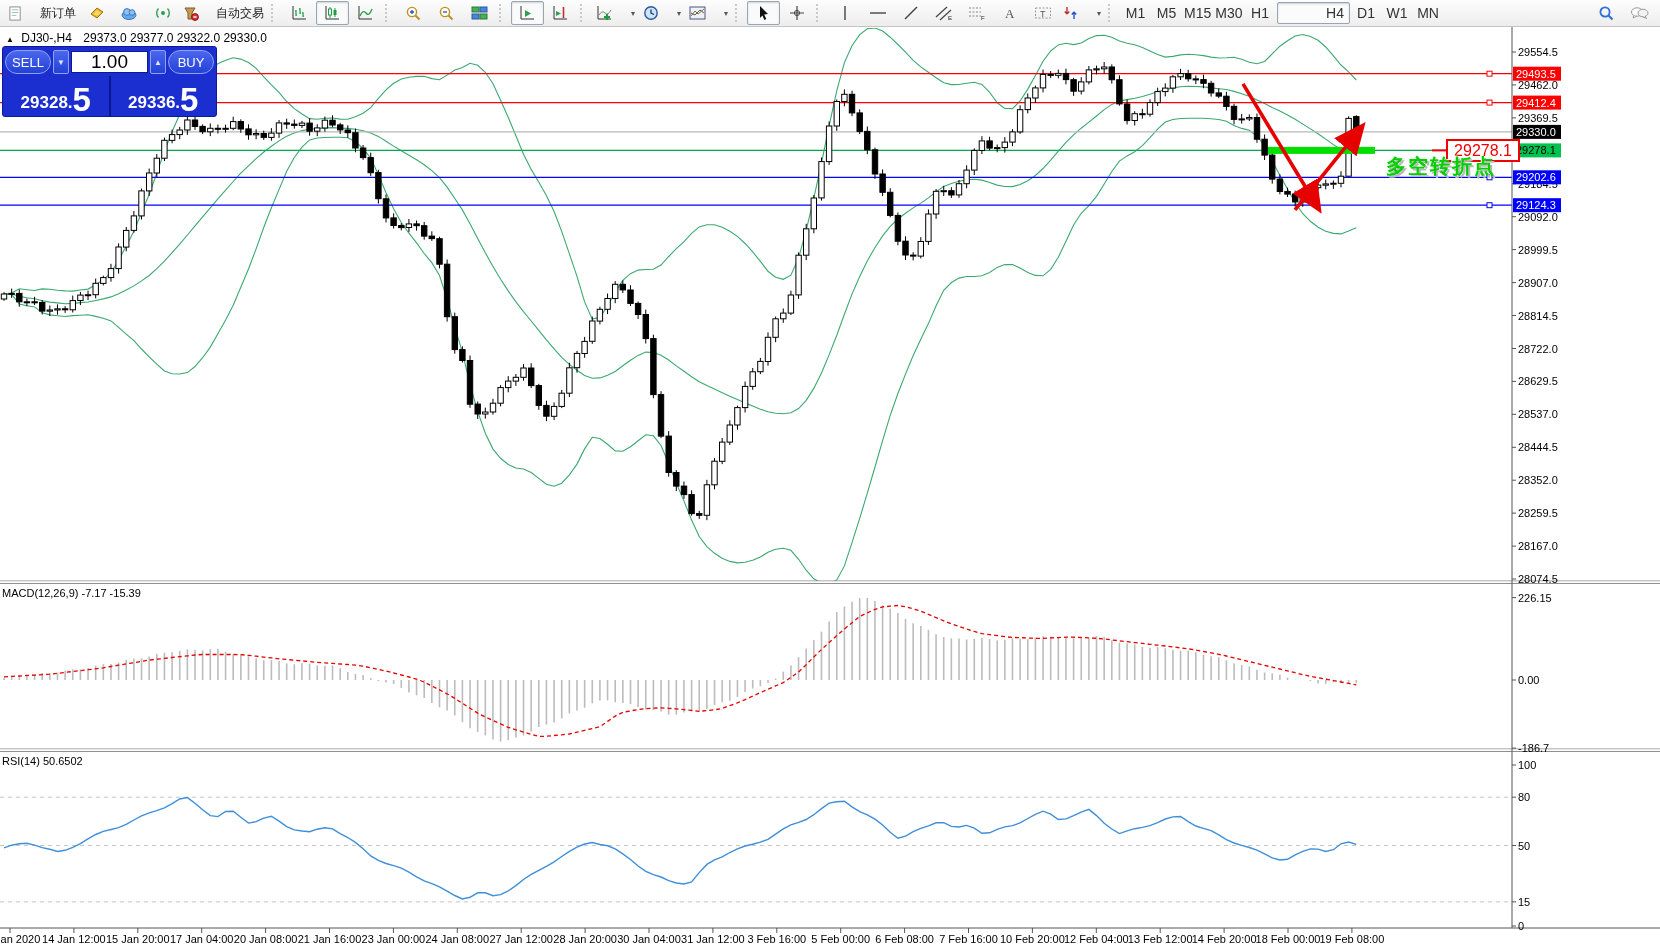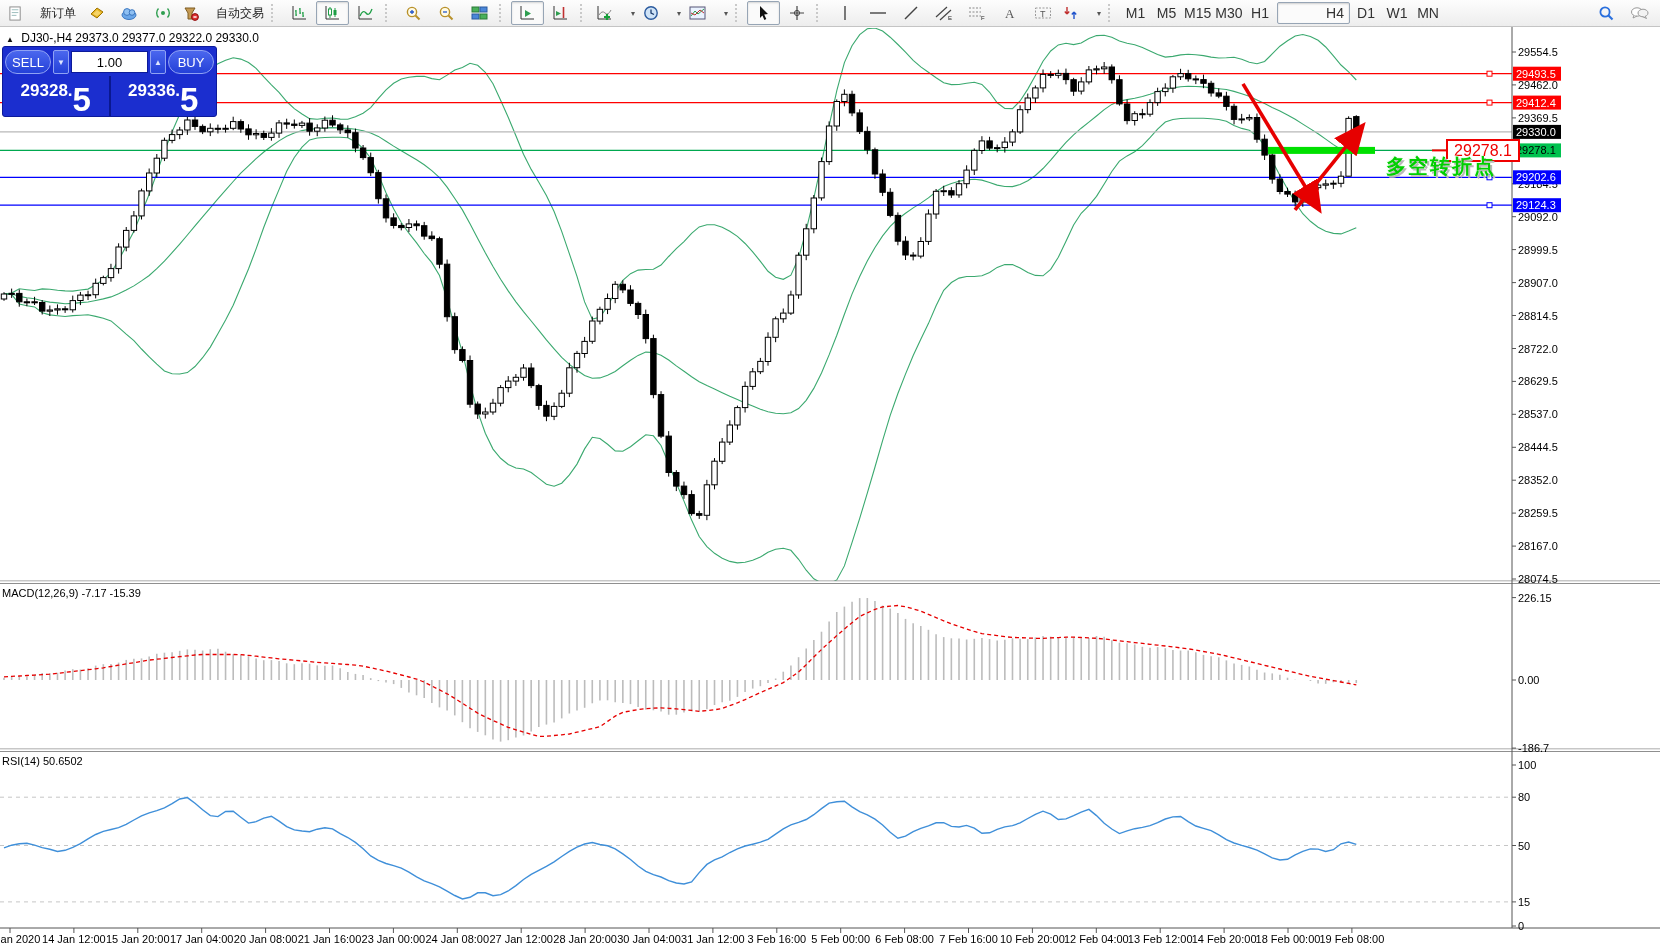--- a/index.html
+++ b/index.html
@@ -15,34 +15,34 @@
   .tbtn svg{display:block}
   .caret{font-size:8px;color:#555;margin-left:1px;}
   .tf{font-size:14px;color:#333;min-width:27px;height:20px;display:flex;align-items:center;justify-content:center;
     border:1px solid transparent;border-radius:2px;margin:0 1px;}
   .tf.active{background:#fbfbfb;border-color:#97a5b5;box-shadow:inset 0 1px 2px rgba(0,0,0,.18);padding-left:44px;}
   .spacer{flex:1}
   
   .overlay{position:absolute;z-index:5;}
   #chart-title{left:6px;top:31px;font-size:12px;color:#000;}
   #chart-title .tri{font-size:8px;margin-right:4px;color:#111;}
-  #chart-title b{font-weight:normal;}
+  #chart-title b{font-weight:normal;margin-left:8px;}
   
   #trade-panel{left:2px;top:46px;width:213px;background:linear-gradient(#2c4adf,#16250);
     background-color:#1b2ecf;border:1px solid #0c1a9a;border-radius:3px;overflow:hidden;}
   .tp-row1{display:flex;height:26px;align-items:center;padding:2px 2px 1px 2px;gap:2px;}
   .tp-btn{flex:0 0 44px;height:22px;background:linear-gradient(#4b67ee,#2441d8);border:1px solid #8fa2f4;
     border-radius:12px;color:#fff;font-size:13px;display:flex;align-items:center;justify-content:center;}
   .tp-spin{width:14px;height:22px;background:linear-gradient(#4b67ee,#2441d8);border:1px solid #8fa2f4;border-radius:2px;
     color:#dfe6ff;font-size:8px;display:flex;align-items:center;justify-content:center;}
-  .tp-vol{flex:1;height:20px;background:#fff;border:1px solid #0c1a9a;font-size:13px;color:#000;
+  .tp-vol{flex:1;height:20px;background:#fff;border:1px solid #0c1a9a;font-size:19px;color:#000;
     display:flex;align-items:center;justify-content:center;}
   .tp-row2{display:flex;height:40px;}
   .tp-price{flex:1;color:#fff;display:flex;align-items:flex-end;justify-content:center;padding-bottom:3px;}
-  .tp-price .small{font-size:17px;font-weight:bold;line-height:1;margin-bottom:14px;}
+  .tp-price .small{font-size:17px;font-weight:bold;line-height:1;margin-bottom:2px;}
   .tp-price .big{font-size:33px;font-weight:bold;line-height:.82;}
   .tp-div{width:2px;background:#0a1890;}
   
   #pivot-label{left:1446px;top:139px;width:70px;height:19px;border:2px solid #f00000;background:#fff;
     color:#f00000;font-size:16px;display:flex;align-items:center;justify-content:center;font-weight:normal;}
   #cn-note{left:1386px;top:153px;font-size:20px;font-weight:bold;color:#00cf00;letter-spacing:2px;
     text-shadow:2px 2px 0 #b9b9b9, -1px -1px 0 #eaffea;white-space:nowrap;}
   #chart-svg{position:absolute;left:0;top:27px;z-index:1;}
 </style>
 </head>

